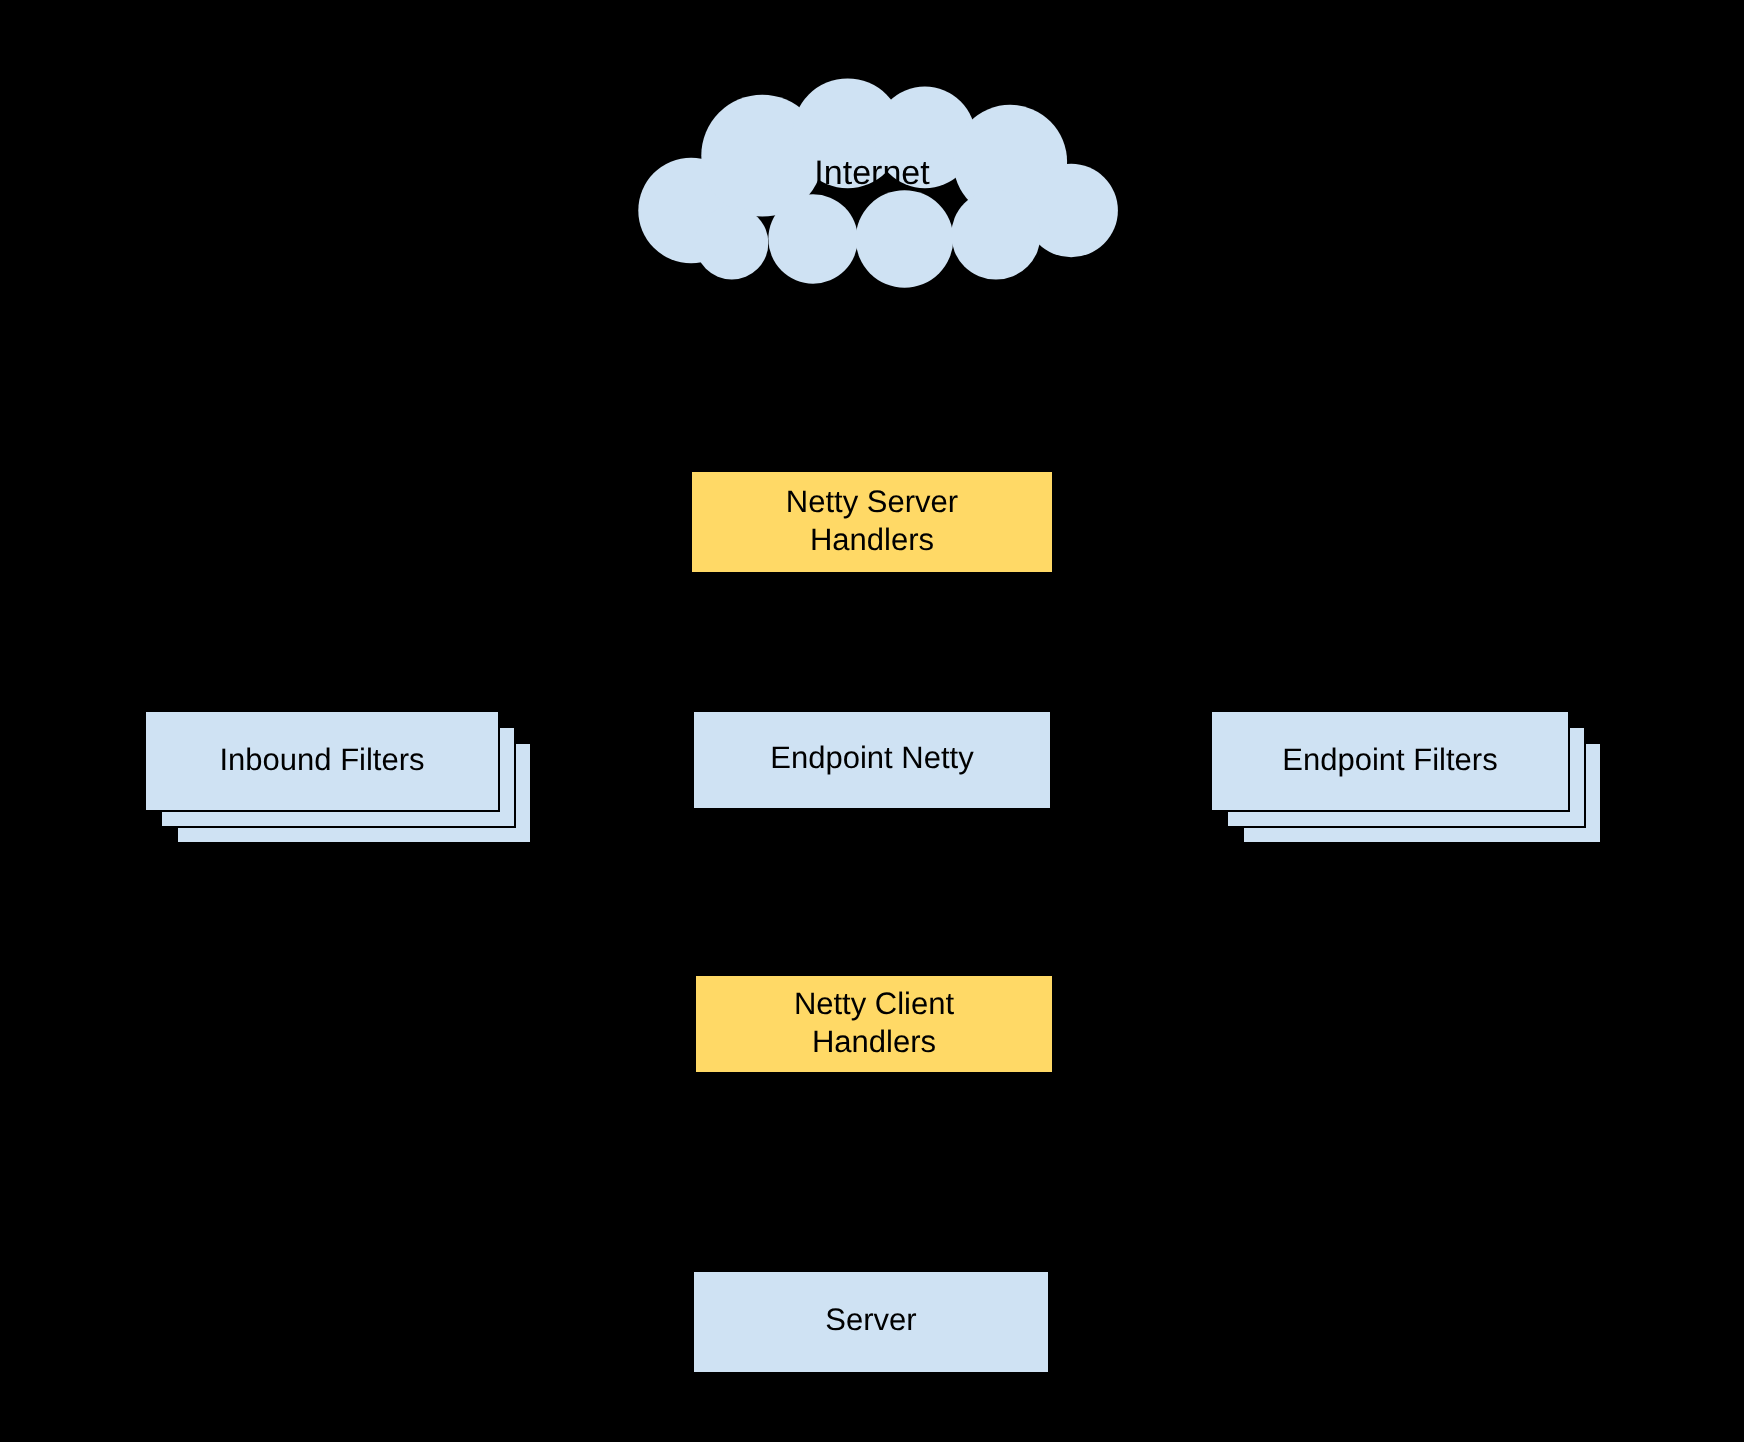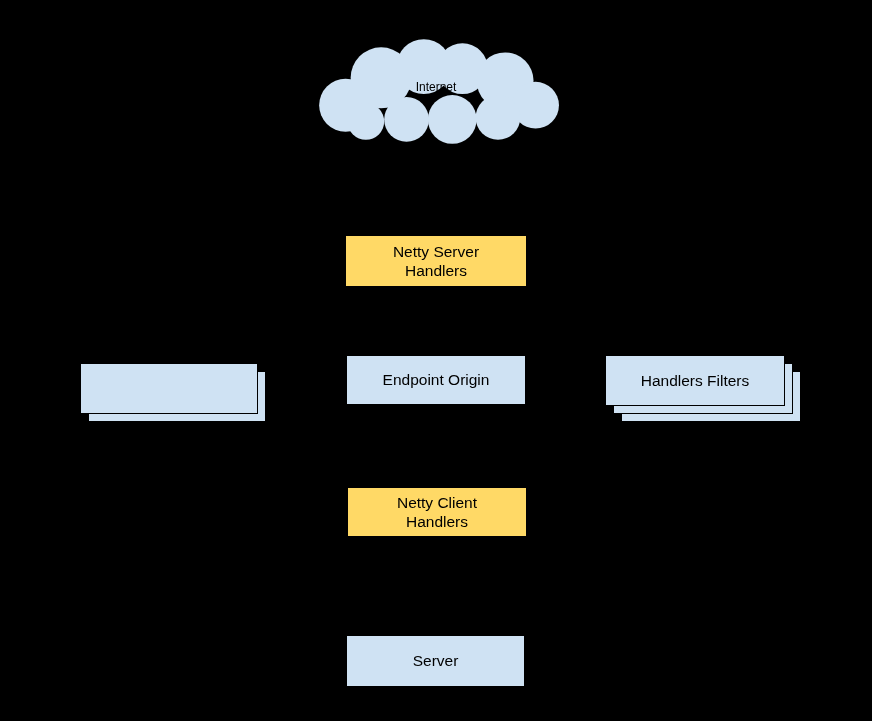--- a/index.html
+++ b/index.html
@@ -58,21 +58,21 @@
   }
 
   
   .cloud-svg { position: absolute; left: 310px; top: 31px; width: 252px; height: 118px; }
   .cloud-stroke { fill: var(--node-blue, #cfe2f3); stroke: var(--outline, #000000); stroke-width: 3; }
   .cloud-fill   { fill: var(--node-blue, #cfe2f3); stroke: none; }
   .cloud-label {
     position: absolute;
     left: 312px; top: 33px; width: 248px; height: 108px;
     display: flex; align-items: center; justify-content: center;
-    font-size: 12px; color: var(--text, #000000);
+    font-size: 17px; color: var(--text, #000000);
   }
   .node-label { display: block; }
 </style>
 </head>
 <body>
 
 <div class="canvas">
 
   <svg class="cloud-svg" viewBox="0 0 248 114" aria-hidden="true">
     <defs>
@@ -97,31 +97,34 @@
   </div>
 
   <div class="node yellow node-netty-server">
     <span class="node-label">Netty Server</span>
     <span class="node-label">Handlers</span>
   </div>
 
   <div class="stack stack-inbound">
     <div class="layer back"></div>
     <div class="layer mid"></div>
+    <div class="layer front">
+      <span>Inbound Filters</span>
+    </div>
   </div>
 
   <div class="node blue node-endpoint">
-    <span>Endpoint Origin</span>
+    <span>Endpoint Netty</span>
   </div>
 
   <div class="stack stack-outbound">
     <div class="layer back"></div>
     <div class="layer mid"></div>
     <div class="layer front">
-      <span>Handlers Filters</span>
+      <span>Endpoint Filters</span>
     </div>
   </div>
 
   <div class="node yellow node-netty-client">
     <span class="node-label">Netty Client</span>
     <span class="node-label">Handlers</span>
   </div>
 
   <div class="node blue node-origin">
     <span>Server</span>

